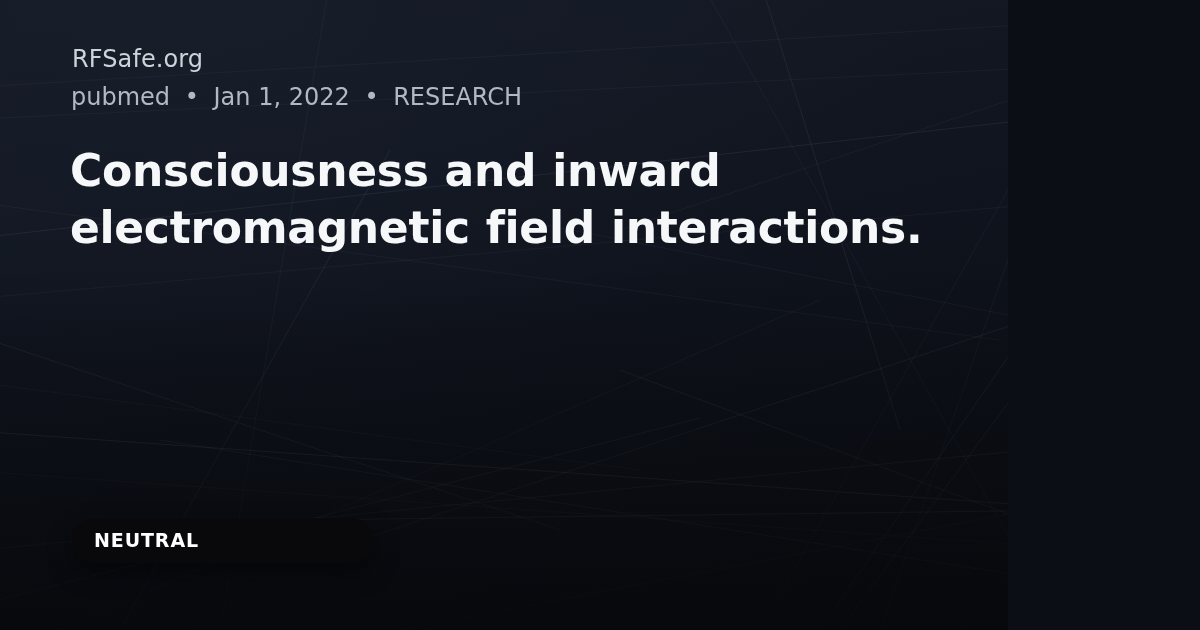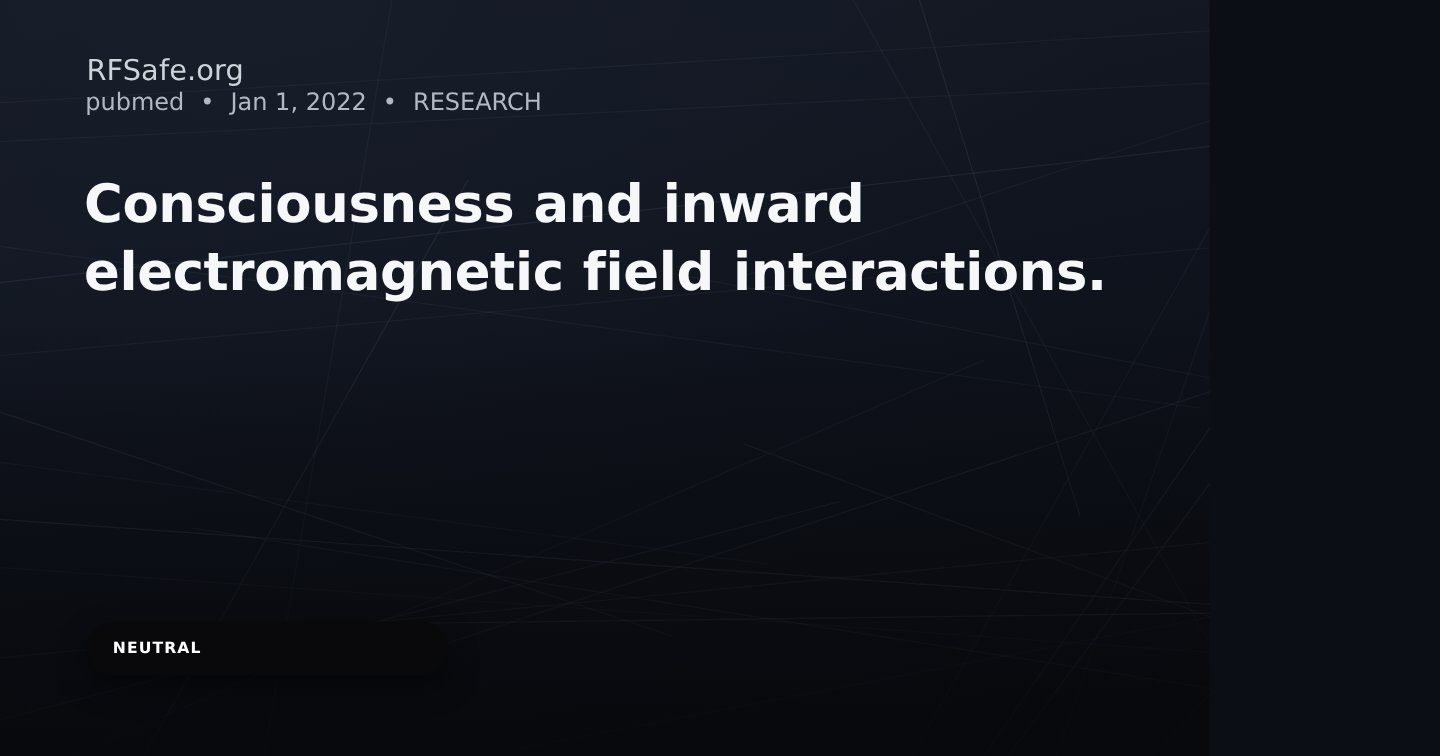--- a/index.html
+++ b/index.html
@@ -66,22 +66,22 @@
     line-height: 30px;
     font-weight: 400;
     color: #ced3da;
     letter-spacing: 0.1px;
     white-space: nowrap;
   }
 
   .meta-line {
     position: absolute;
     left: 71px;
-    top: 72px;
-    font-size: 20px;
+    top: 84px;
+    font-size: 24px;
     line-height: 26px;
     font-weight: 400;
     color: #b3b9c4;
     white-space: nowrap;
   }
   .meta-sep {
     display: inline-block;
     padding: 0 7px;
     color: #b3b9c4;
   }
@@ -112,21 +112,21 @@
   .badge {
     display: inline-flex;
     align-items: center;
     justify-content: flex-start;
     min-width: 258px;
     height: 44px;
     padding: 0 22px;
     border-radius: 22px;
     background: #09090b;
     box-shadow: 0 0 0 1px rgba(255,255,255,0.012), 0 10px 26px rgba(0,0,0,0.45);
-    font-size: 13px;
+    font-size: 19px;
     font-weight: 700;
     letter-spacing: 0.9px;
     color: #ffffff;
     white-space: nowrap;
   }
 </style>
 </head>
 <body>
 
 <div class="card">

